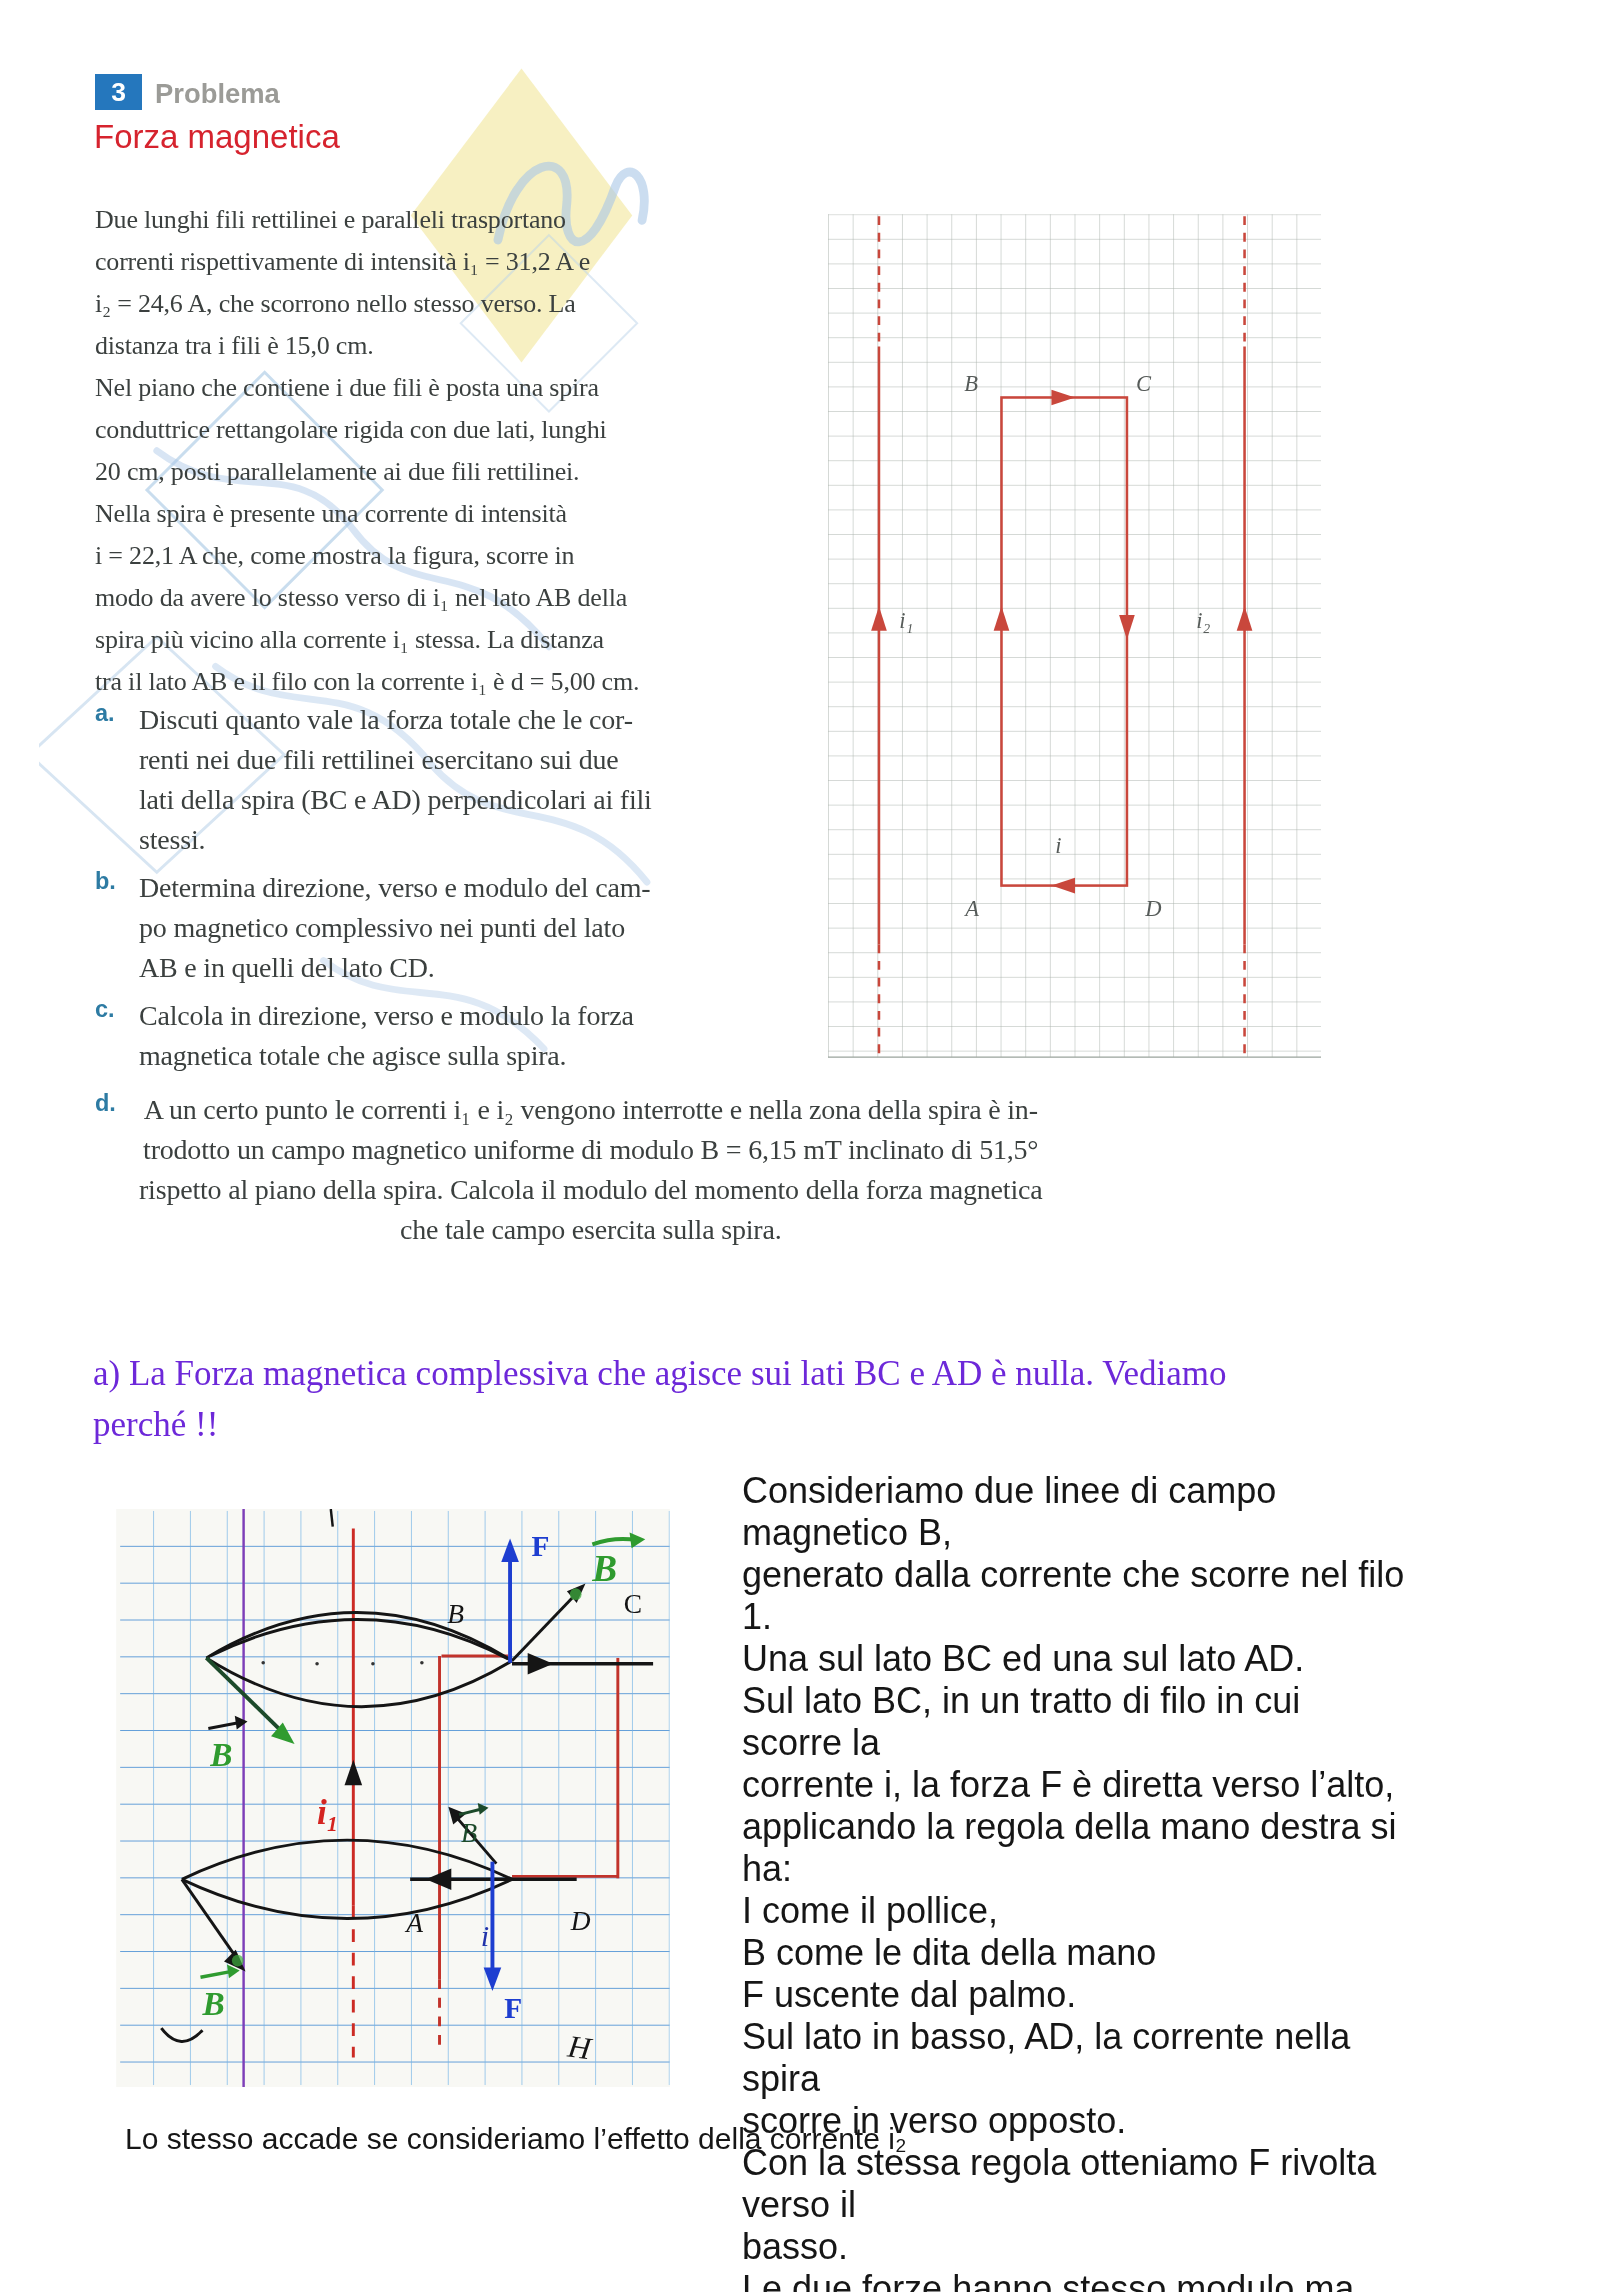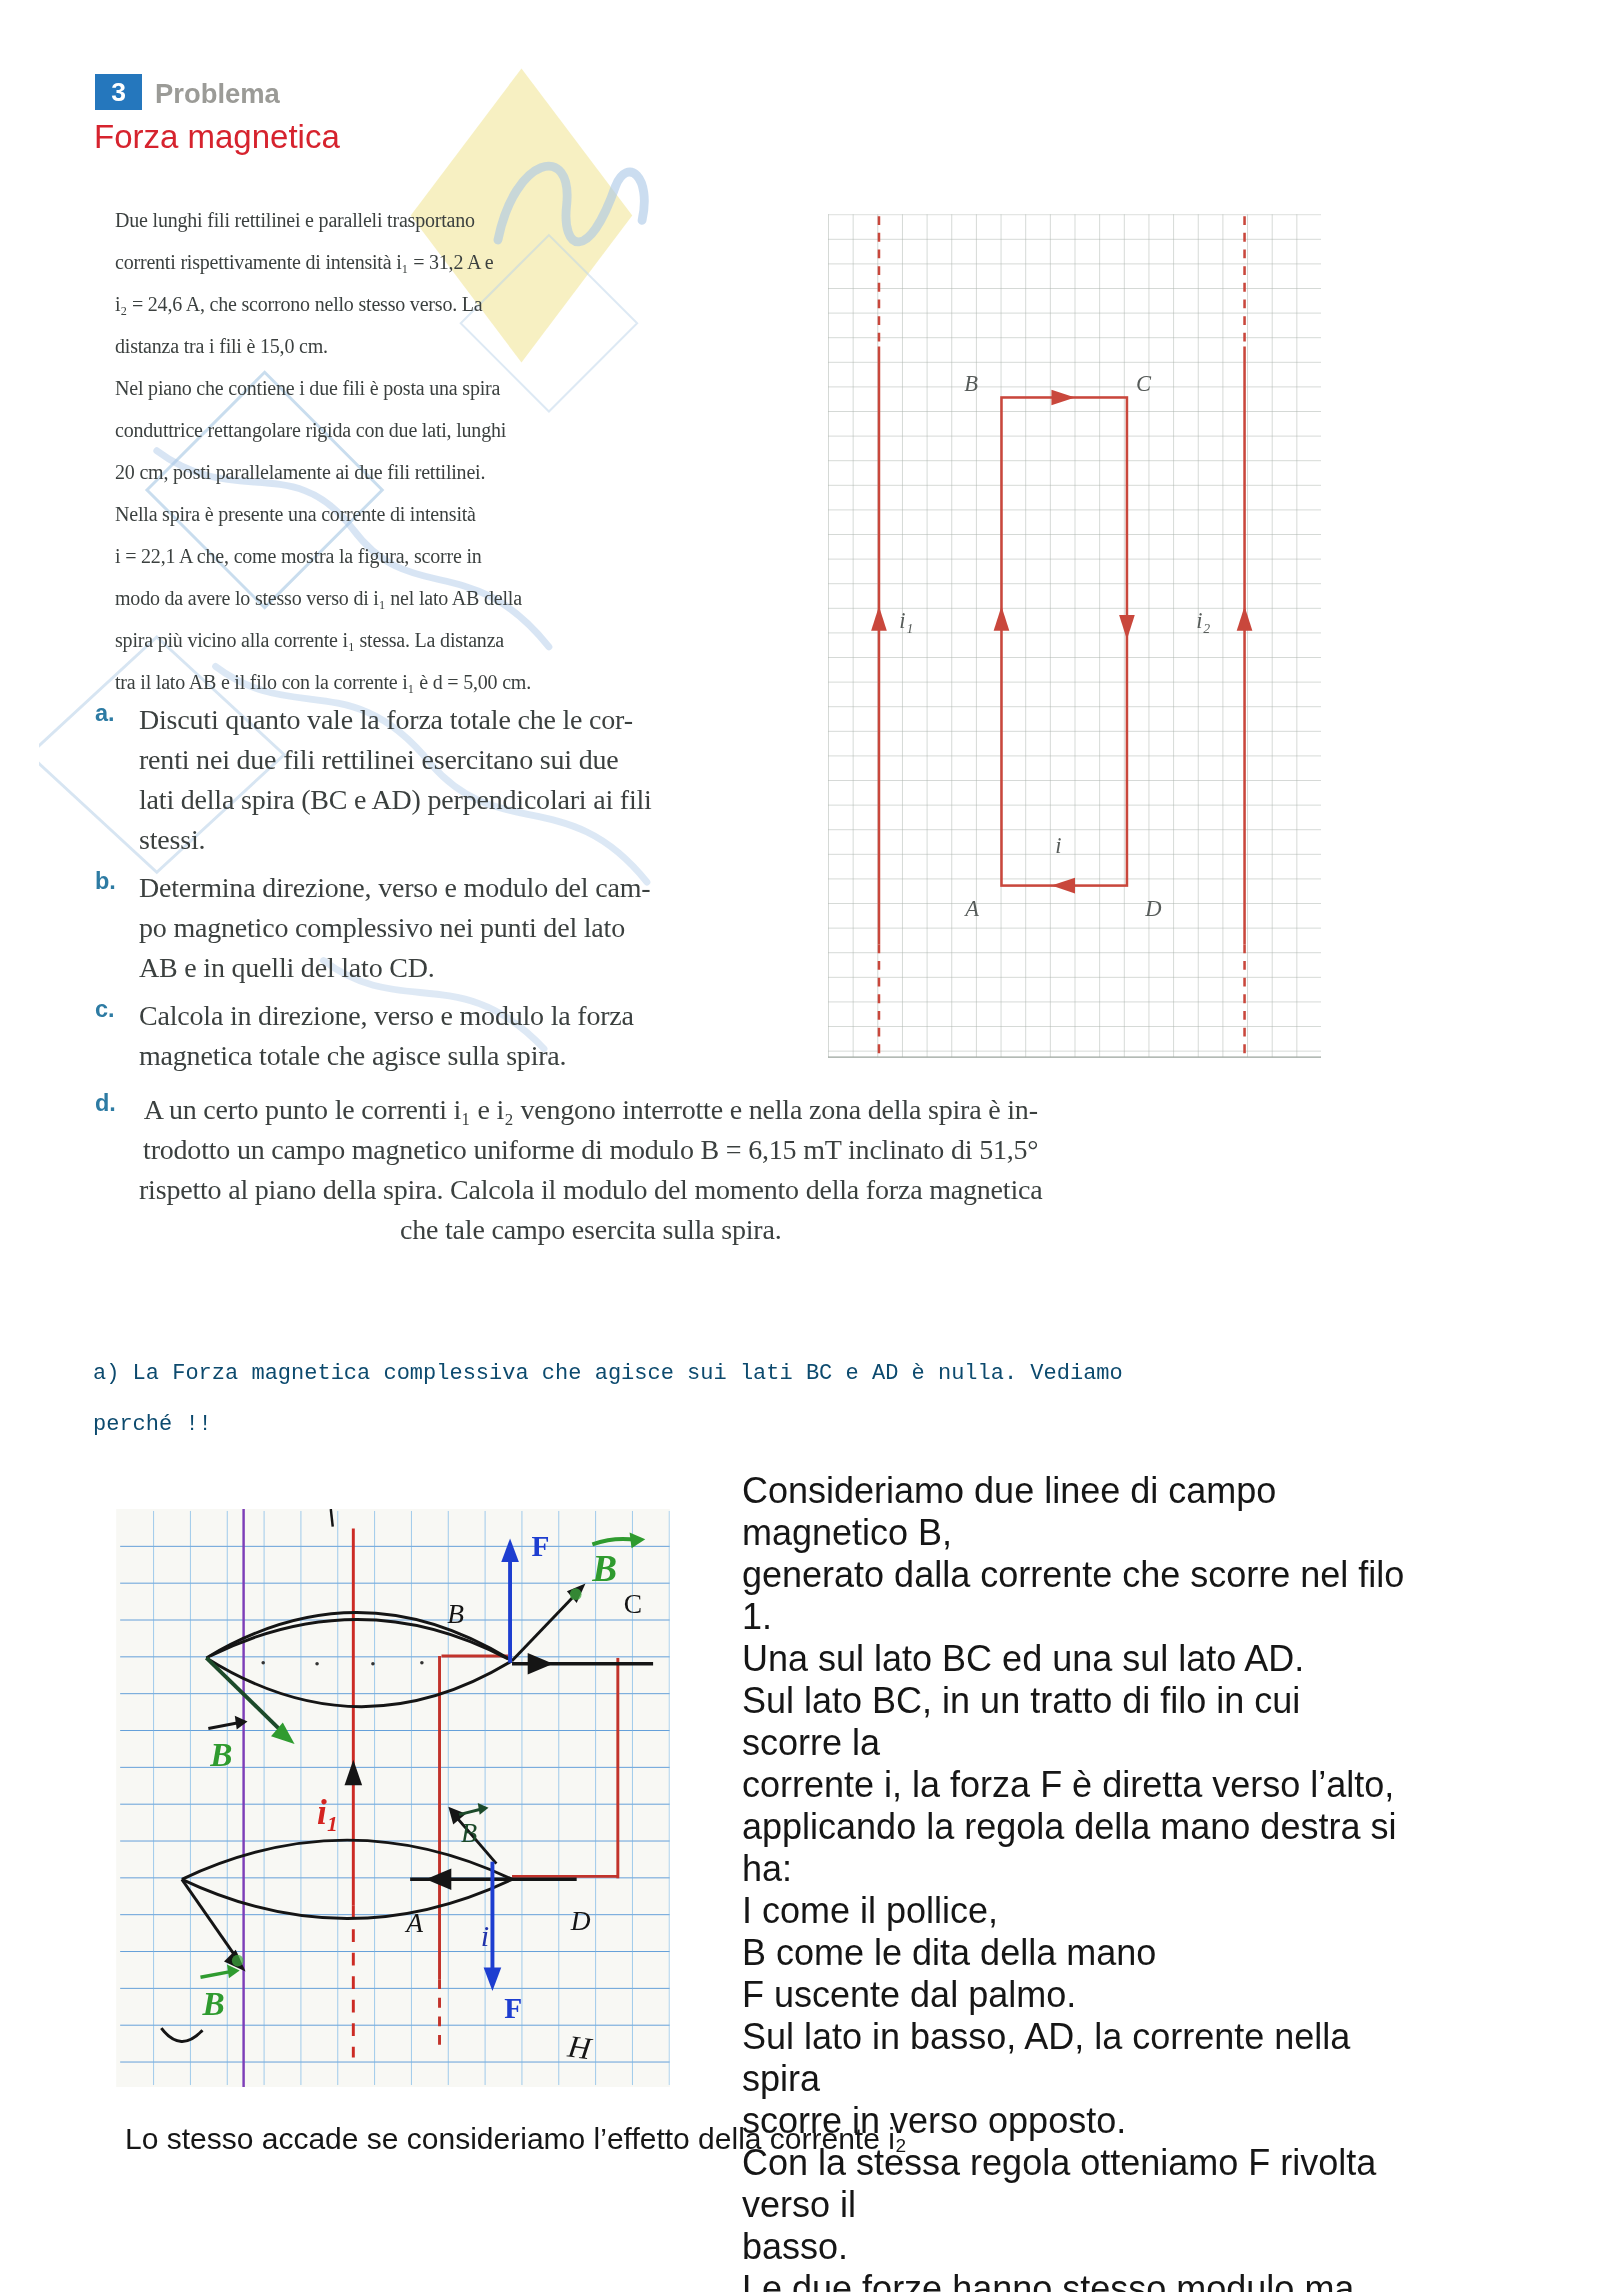--- a/index.html
+++ b/index.html
@@ -8,30 +8,30 @@
   .abs{position:absolute;}
   .pre{white-space:pre-line;}
   
   .badge{left:95px;top:74px;width:47px;height:36px;background:#2577bd;color:#ffffff;
          font-family:"Liberation Sans",sans-serif;font-weight:bold;font-size:26.5px;
          display:flex;align-items:center;justify-content:center;z-index:2;}
   .kind{left:155px;top:78px;font-family:"Liberation Sans",sans-serif;font-weight:bold;
         font-size:27.4px;color:#9b9b97;z-index:2;text-align:right;}
   .ptitle{left:94px;top:118px;font-family:"Liberation Sans",sans-serif;font-weight:normal;
         font-size:33px;color:#d6232e;z-index:2;}
-  .bodytext{left:95px;top:199px;width:647px;font-size:20px;line-height:42px;
-        letter-spacing:-0.2px;z-index:2;margin-left:20px;}
+  .bodytext{left:95px;top:199px;width:647px;font-size:26px;line-height:42px;
+        letter-spacing:-0.2px;z-index:2;}
   .item{z-index:2;}
   .item .lbl{position:absolute;left:0;top:0;font-family:"Liberation Sans",sans-serif;
         font-weight:bold;font-size:23.5px;color:#2d7ba3;}
   .item .txt{position:absolute;left:44px;top:0;font-size:28px;line-height:40px;letter-spacing:-0.2px;}
   .answers{left:686px;top:1253px;width:621px;text-align:right;font-size:20.6px;color:#4c504f;z-index:2;}
   
-  .redhead{left:93px;top:1348px;width:1255px;font-family:Liberation Mono, monospace;
-        font-size:22px;line-height:51px;color:#0c4a6e;z-index:2;}
+  .redhead{left:93px;top:1348px;width:1255px;font-family:Liberation Serif, serif;
+        font-size:35px;line-height:51px;color:#6d28d9;z-index:2;}
   .expl{left:742px;top:1470px;width:667px;font-family:"Liberation Sans",sans-serif;
         font-size:36px;line-height:42px;color:#161616;z-index:2;}
   .footerline{left:125px;top:2122px;font-family:Liberation Sans, sans-serif;
         font-size:30px;color:#161616;z-index:2;}
   svg text{font-family:"Liberation Serif",serif;}
 </style>
 </head>
 <body>
 
 <div id="page">

